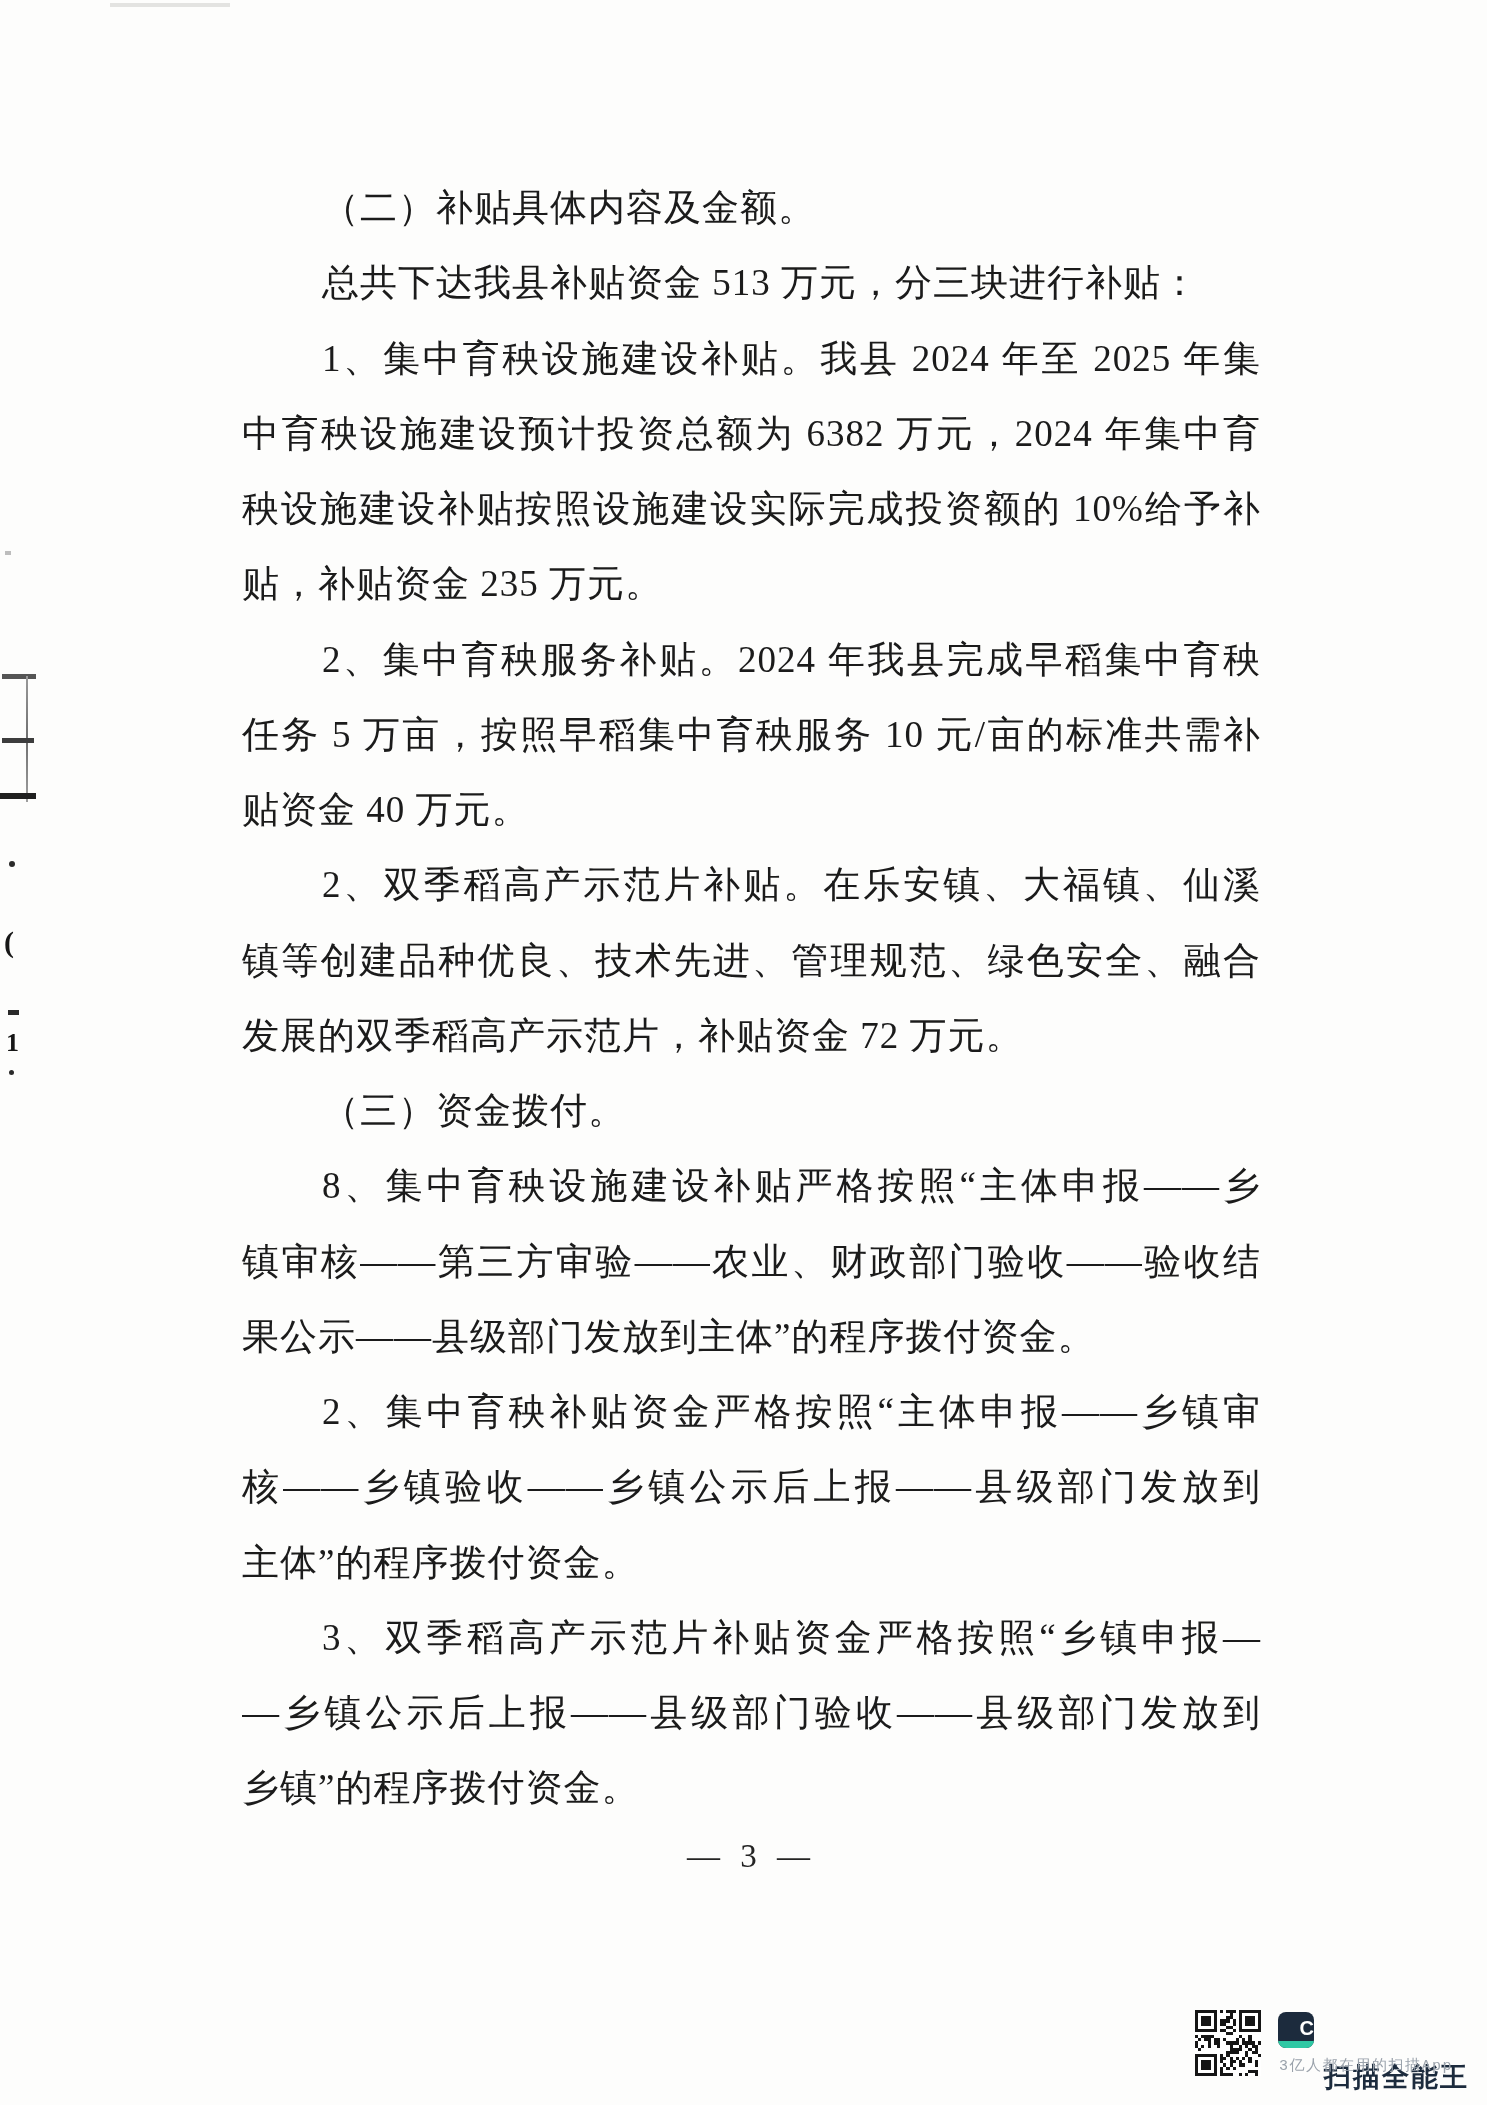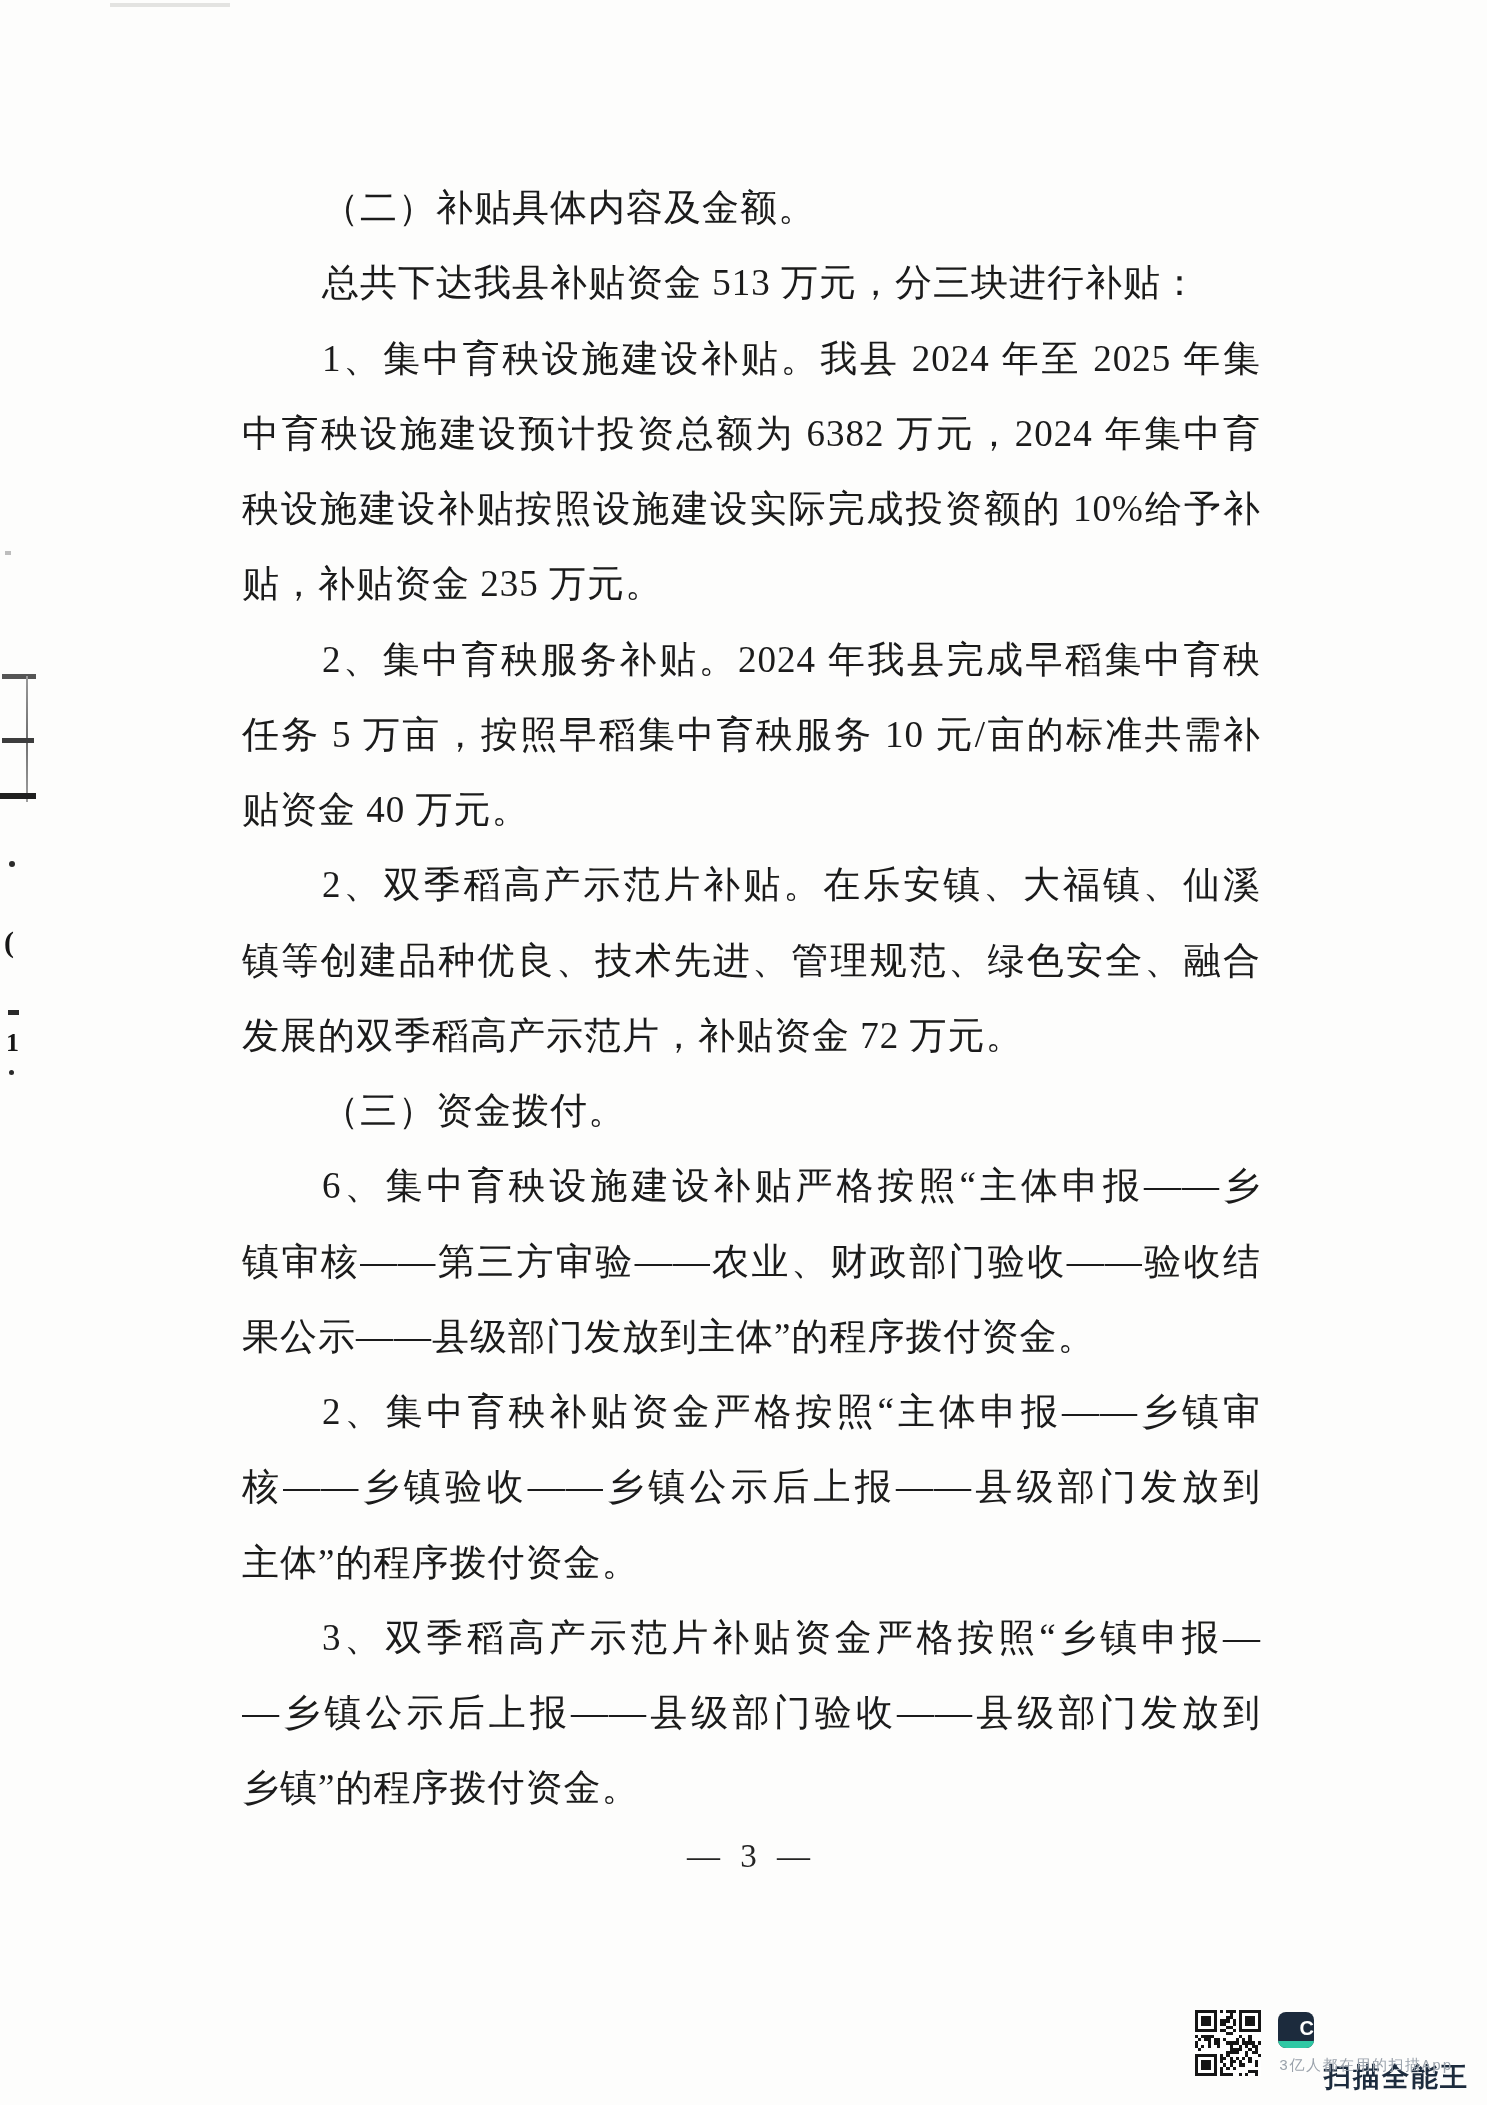--- a/index.html
+++ b/index.html
@@ -69,21 +69,21 @@
       <div class="line full">中育秧设施建设预计投资总额为 6382 万元，2024 年集中育</div>
       <div class="line full">秧设施建设补贴按照设施建设实际完成投资额的 10%给予补</div>
       <div class="line">贴，补贴资金 235 万元。</div>
       <div class="line indent full">2、集中育秧服务补贴。2024 年我县完成早稻集中育秧</div>
       <div class="line full">任务 5 万亩，按照早稻集中育秧服务 10 元/亩的标准共需补</div>
       <div class="line">贴资金 40 万元。</div>
       <div class="line indent full">2、双季稻高产示范片补贴。在乐安镇、大福镇、仙溪</div>
       <div class="line full">镇等创建品种优良、技术先进、管理规范、绿色安全、融合</div>
       <div class="line">发展的双季稻高产示范片，补贴资金 72 万元。</div>
       <div class="line indent">（三）资金拨付。</div>
-      <div class="line indent full">6、集中育秧设施建设补贴严格按照“主体申报——乡</div>
+      <div class="line indent full">8、集中育秧设施建设补贴严格按照“主体申报——乡</div>
       <div class="line full">镇审核——第三方审验——农业、财政部门验收——验收结</div>
       <div class="line">果公示——县级部门发放到主体”的程序拨付资金。</div>
       <div class="line indent full">2、集中育秧补贴资金严格按照“主体申报——乡镇审</div>
       <div class="line full">核——乡镇验收——乡镇公示后上报——县级部门发放到</div>
       <div class="line">主体”的程序拨付资金。</div>
       <div class="line indent full">3、双季稻高产示范片补贴资金严格按照“乡镇申报—</div>
       <div class="line full">—乡镇公示后上报——县级部门验收——县级部门发放到</div>
       <div class="line">乡镇”的程序拨付资金。</div>
     </div>
 

